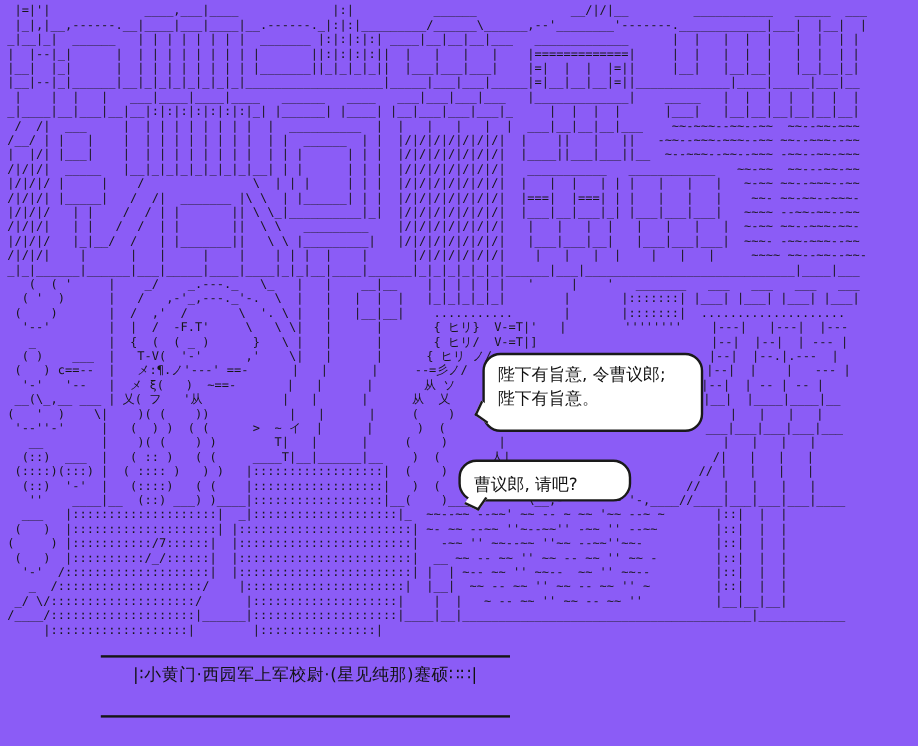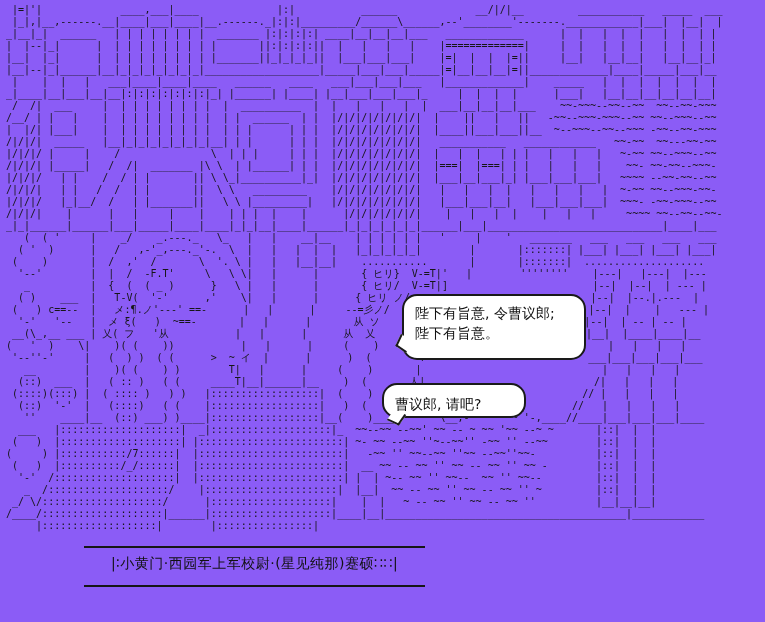--- a/index.html
+++ b/index.html
@@ -50,21 +50,21 @@
   .tail-1 { left: -7px; bottom: 8px; }
   .tail-2 { left: 6px; bottom: -8px; transform: rotate(-55deg) skew(10deg); }
   .caption {
     position: absolute;
     left: 84px;
     top: 546px;
     width: 341px;
     box-sizing: border-box;
     border-top: 2px solid #161616;
     border-bottom: 2px solid #161616;
-    padding: 6px 4px 13px 4px;
+    padding: 6px 4px 24px 4px;
     text-align: center;
     font-size: 14px;
     line-height: 18px;
     letter-spacing: 0.5px;
     color: #111111;
     white-space: nowrap;
   }
 </style>
 </head>
 <body>

